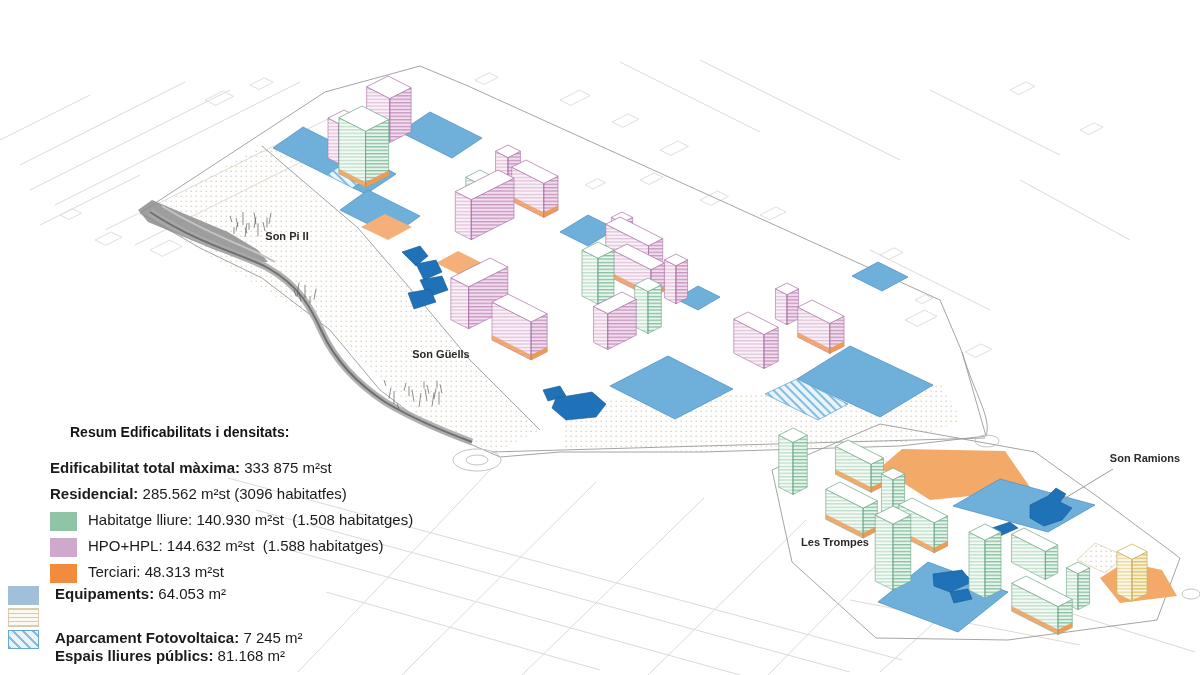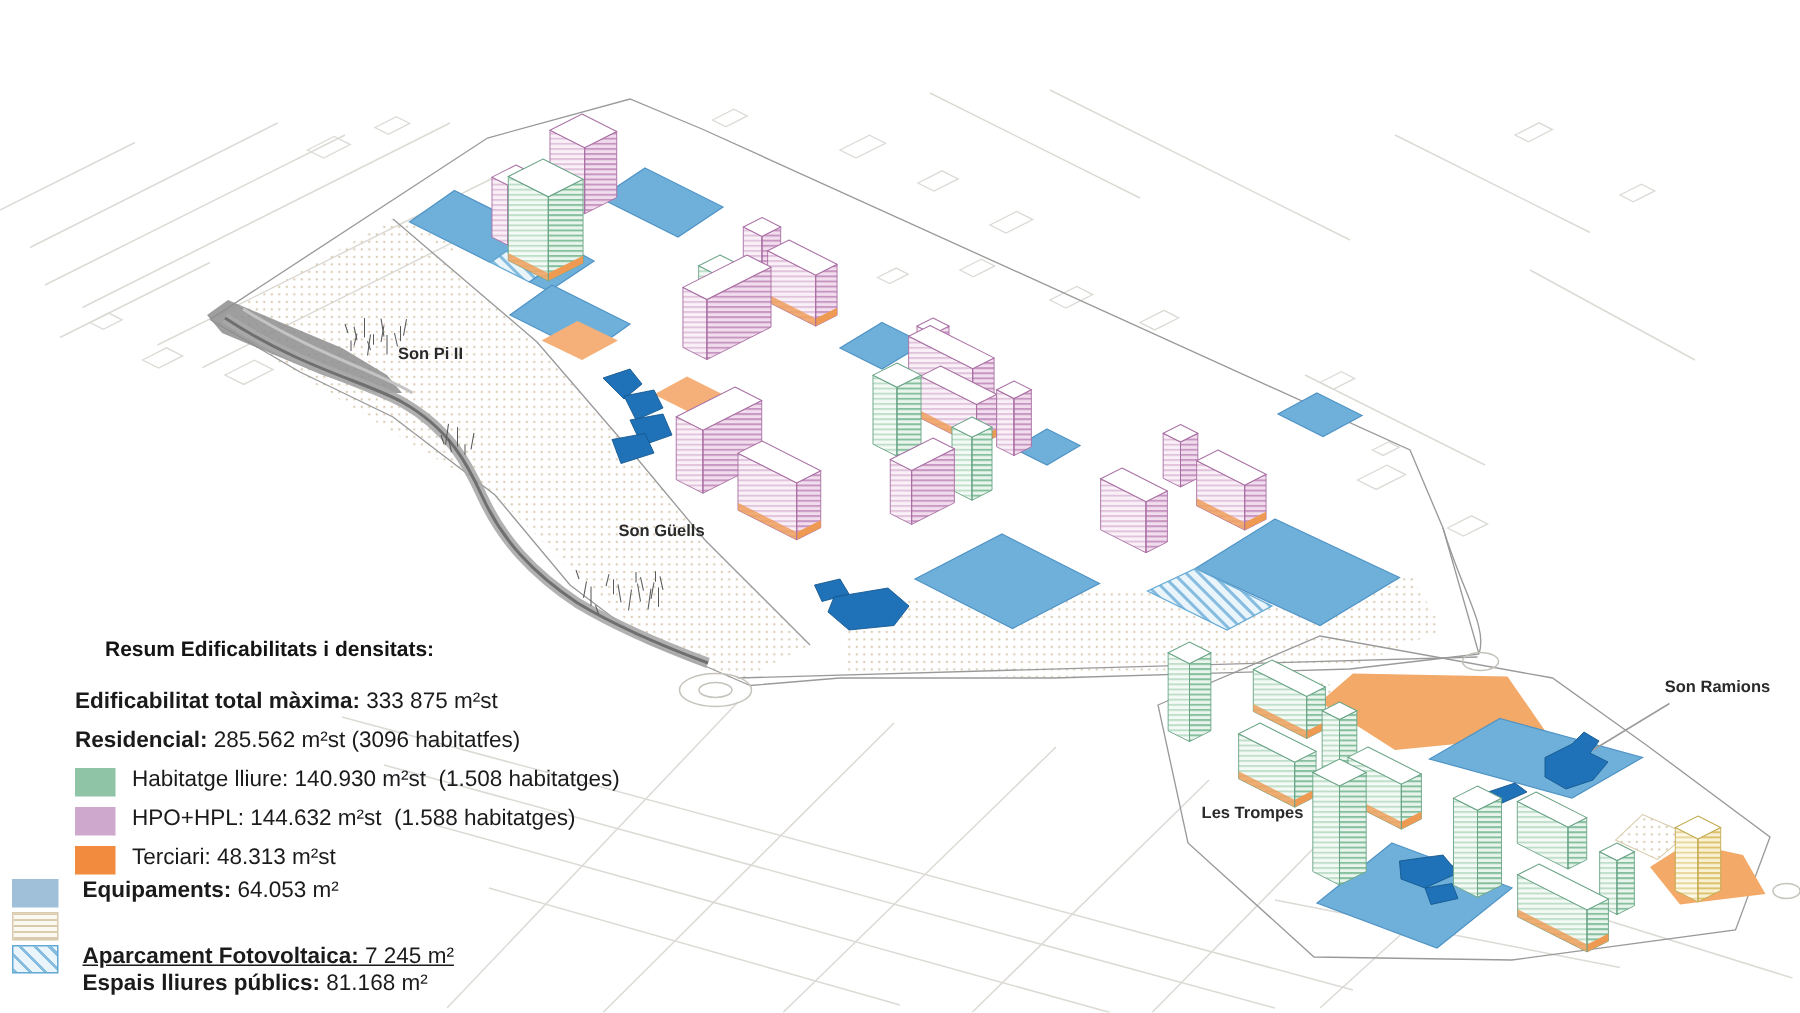--- a/index.html
+++ b/index.html
@@ -388,21 +388,21 @@
       <div class="lg-row" style="left: 88px; top: 511px;"><span class="lbl">Habitatge lliure:</span><span> 140.930 m²st  (1.508 habitatges)</span></div>
       <span class="sw" style="left: 50px; top: 538px; width: 27px; height: 19px; background: rgb(207, 169, 205);"></span>
       <div class="lg-row" style="left: 88px; top: 537px;"><span class="lbl">HPO+HPL:</span><span> 144.632 m²st  (1.588 habitatges)</span></div>
       <span class="sw" style="left: 50px; top: 564px; width: 27px; height: 19px; background: rgb(242, 139, 61);"></span>
       <div class="lg-row" style="left: 88px; top: 563px;"><span class="lbl">Terciari:</span><span> 48.313 m²st</span></div>
       <span class="sw" style="left: 8px; top: 586px; width: 31px; height: 19px; background: rgb(159, 192, 216);"></span>
       <div class="lg-row" style="left: 55px; top: 585px;"><span class="lbl-b">Equipaments:</span><span> 64.053 m²</span></div>
       <span class="sw" style="left: 8px; top: 608px; width: 31px; height: 19px; background: repeating-linear-gradient(0deg, rgb(217, 204, 174) 0px, rgb(217, 204, 174) 1px, transparent 1px, transparent 4px) rgb(251, 248, 239); border: 1px solid rgb(217, 204, 174);"></span>
       <div class="lg-row" style="left: 55px; top: 607px; margin-top: 40px;"><span class="lbl-b">Espais lliures públics:</span><span> 81.168 m²</span></div>
       <span class="sw" style="left: 8px; top: 630px; width: 31px; height: 19px; background: repeating-linear-gradient(45deg, rgb(133, 188, 223) 0px, rgb(133, 188, 223) 2px, transparent 2px, transparent 7px) rgb(234, 244, 251); border: 1px solid rgb(100, 169, 212);"></span>
-      <div class="lg-row" style="left: 55px; top: 629px; text-decoration: underline;"><span class="lbl-b">Aparcament Fotovoltaica:</span><span> 7 245 m²</span></div>
+      <div class="lg-row" style="left: 55px; top: 629px;"><span class="lbl-b">Aparcament Fotovoltaica:</span><span> 7 245 m²</span></div>
     </div>
 </div>
 <div id="labels">
     <div class="maplabel" style="left: 287px; top: 236px;">Son Pi II</div>
     <div class="maplabel" style="left: 441px; top: 354px; text-align: center;">Son Güells</div>
     <div class="maplabel" style="left: 835px; top: 542px;">Les Trompes</div>
     <div class="maplabel" style="left: 1145px; top: 458px; text-align: right;">Son Ramions</div>
   </div>
 
 </body></html>

